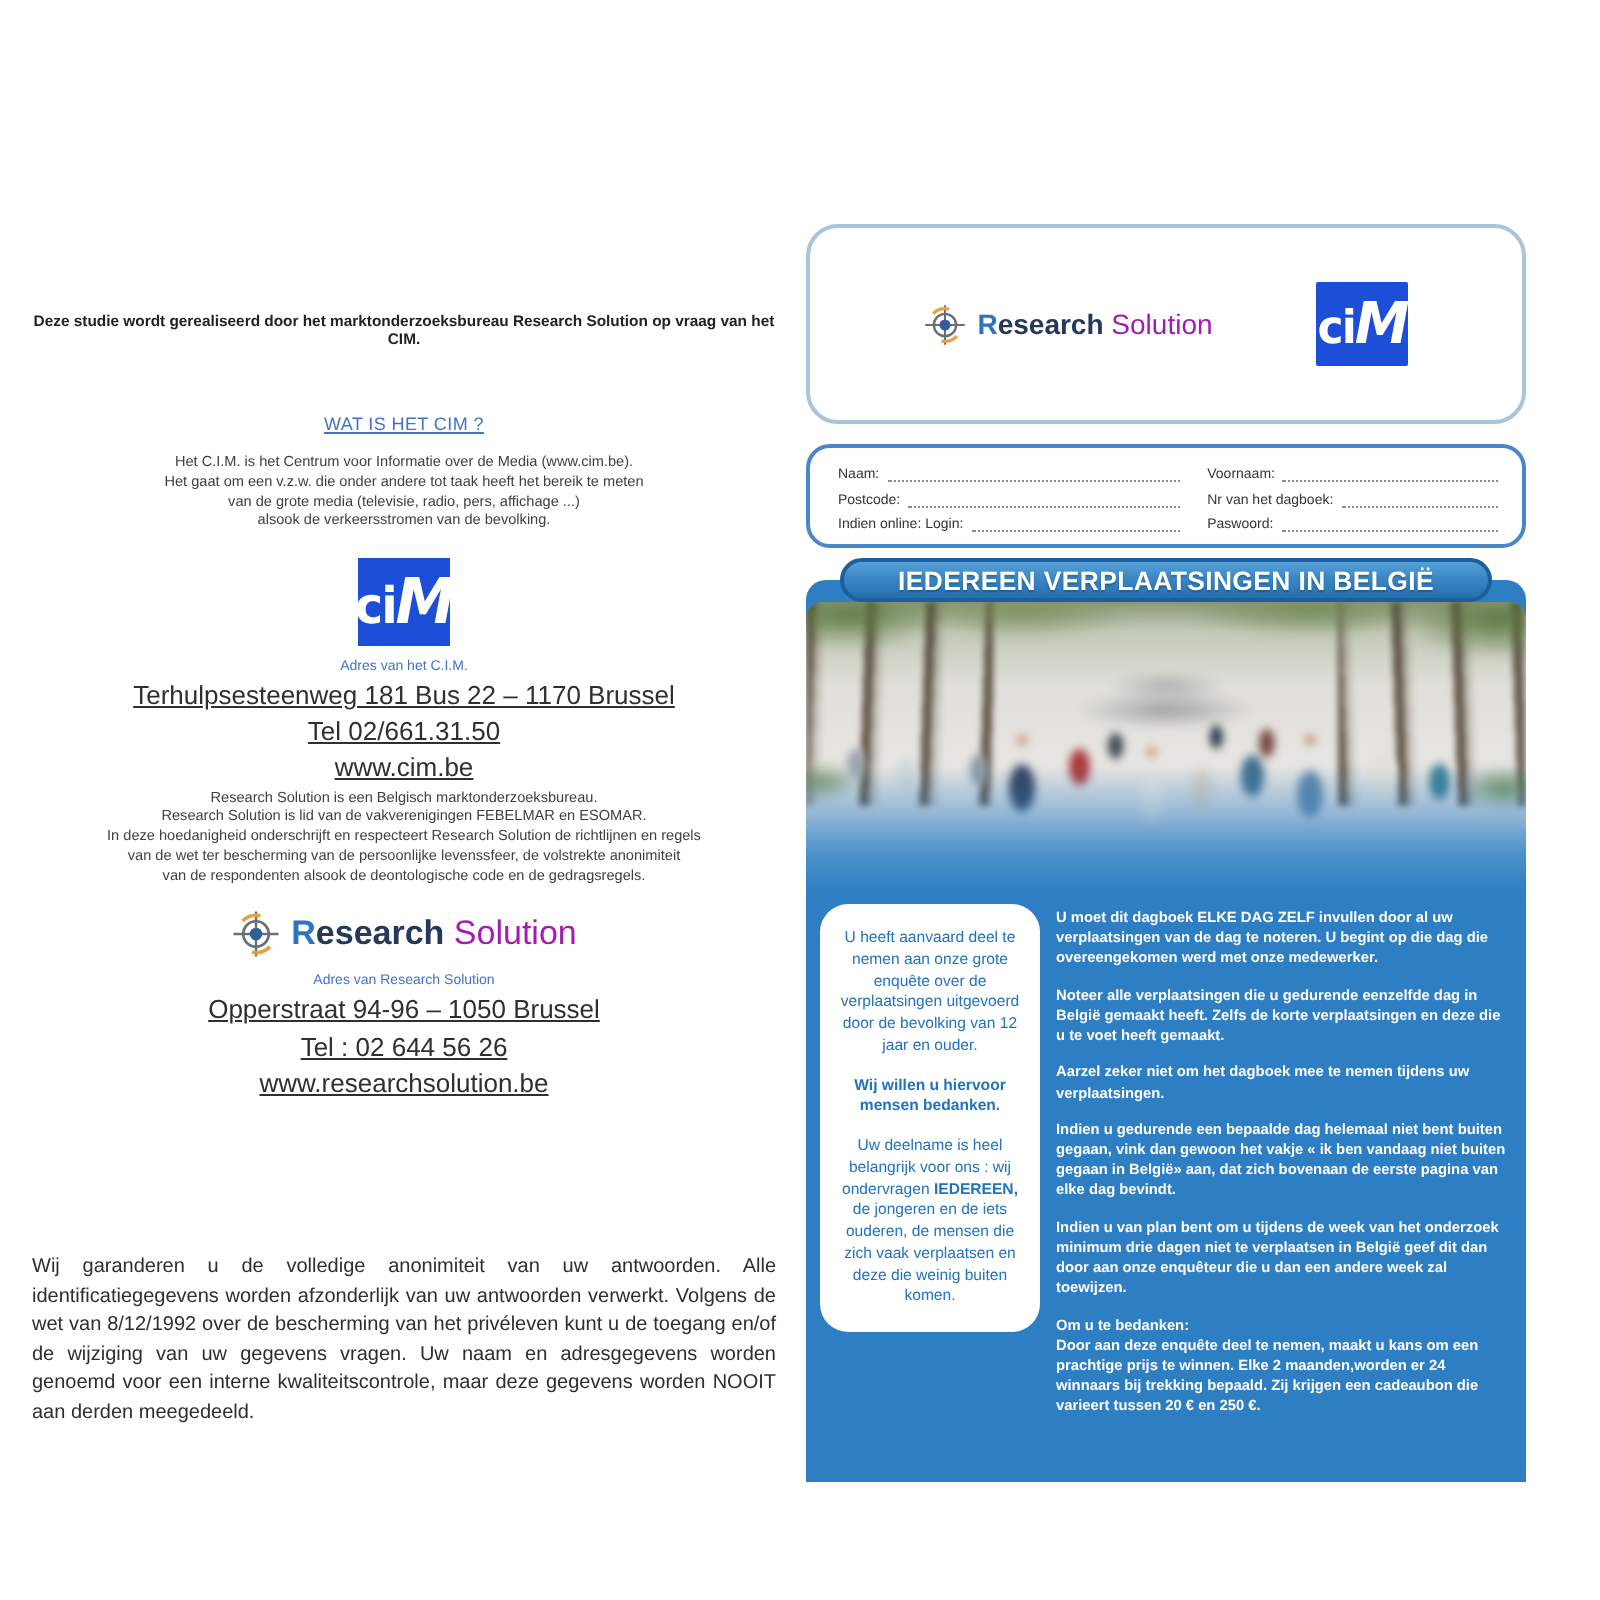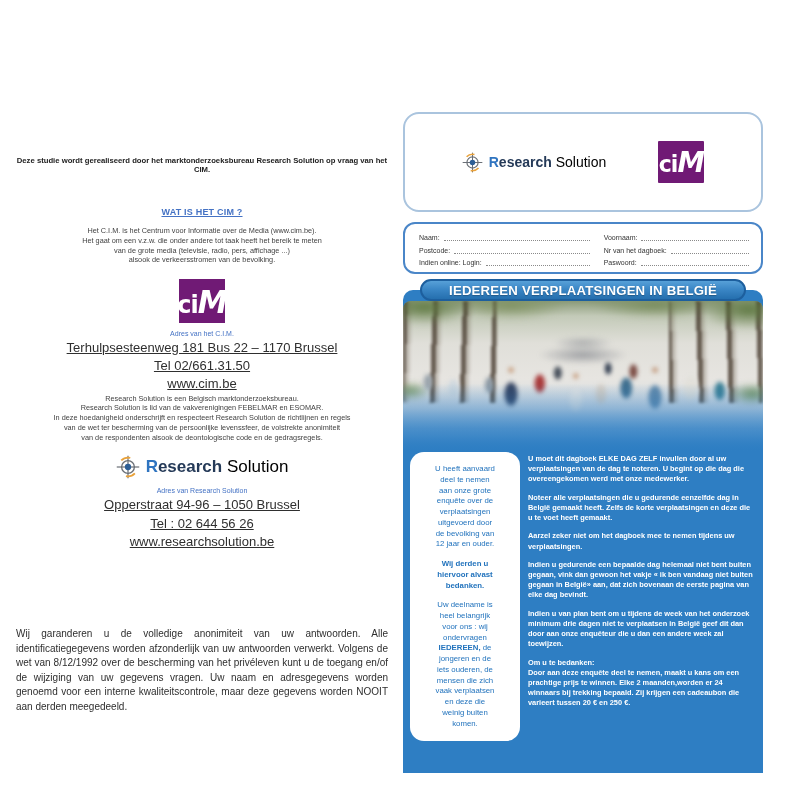--- a/index.html
+++ b/index.html
@@ -2,35 +2,35 @@
 <html><head>
 <meta charset="utf-8">
 <style>
   * { margin:0; padding:0; box-sizing:border-box; }
   html,body { width:800px; height:800px; background:#ffffff; font-family:"Liberation Sans", sans-serif; }
   .page { position:relative; width:800px; height:790px; background:#fff; overflow:hidden; }
 
   
   .left-col { position:absolute; left:16px; top:156px; width:372px; color:#3d3d3d; }
   .intro-bold { font-size:7.7px; font-weight:bold; color:#222; text-align:center; margin-bottom:33px; }
-  .blue-head { font-size:9px; font-weight:bold; color:#4472c4; text-decoration:underline; text-align:center; margin-bottom:9px; letter-spacing:.2px; }
+  .blue-head { font-size:9px; font-weight:normal; color:#4472c4; text-decoration:underline; text-align:center; margin-bottom:9px; letter-spacing:.2px; }
   .center-lines { font-size:7.3px; line-height:1.34; text-align:center; color:#3f3f3f; }
-  .cim-square { background:#701a75; color:#fff; display:flex; align-items:center; justify-content:center; font-weight:bold; letter-spacing:-1px; }
+  .cim-square { background:#1d4ed8; color:#fff; display:flex; align-items:center; justify-content:center; font-weight:bold; letter-spacing:-1px; }
   .cim-big { width:46px; height:44px; margin:14px auto 7px auto; font-size:24px; }
   .cim-word { font-family:"DejaVu Sans", sans-serif; transform:scaleY(1.05); }
   .cim-word .m { font-size:1.25em; font-style:italic; }
   .addr-label { font-size:7px; color:#4472c4; text-align:center; margin-bottom:2px; }
   .addr { font-size:13px; line-height:1.4; color:#2f2f2f;text-decoration:underline; }
   .sec2 { margin-top:53px; }
   .rs-logo { display:flex; align-items:center; justify-content:center; gap:6px; }
   .rs-logo-left { margin:13px auto 8px auto; }
   .rs-words { white-space:nowrap; }
   .rs-r { color:#2f74c0; font-weight:bold; }
   .rs-research { color:#253a58; font-weight:bold; }
-  .rs-solution { color:#000000; font-weight:normal; }
+  .rs-solution { color:#a21caf; font-weight:normal; }
   .rs-big .rs-words { font-size:17px; }
   .privacy { margin-top:76px; font-size:10px; line-height:1.45; color:#2e2e2e; text-align:justify; }
 
   
   .right-col { position:absolute; left:403px; top:112px; width:360px; }
   .header-box { height:100px; border:2px solid #aac4de; border-radius:16px; background:#fff;
                 display:flex; align-items:center; justify-content:center; gap:52px; }
   .rs-head .rs-words { font-size:14px; }
   .cim-head { width:46px; height:42px; font-size:22px; border-radius:1px; }
 
@@ -80,21 +80,21 @@
       radial-gradient(ellipse 8px 14px at 88% 60%, #3a7f94 55%, rgba(58,127,148,0) 74%),
       radial-gradient(ellipse 8px 13px at 14% 58%, #cfd8de 55%, rgba(207,216,222,0) 74%),
       radial-gradient(ellipse 7px 12px at 7% 54%, #9aa4ac 55%, rgba(154,164,172,0) 74%),
       radial-gradient(ellipse 6px 10px at 43% 48%, #444c58 55%, rgba(68,76,88,0) 74%),
       radial-gradient(ellipse 5px 9px at 57% 45%, #2f3b4e 55%, rgba(47,59,78,0) 74%),
       radial-gradient(ellipse 6px 11px at 64% 47%, #7a4a42 55%, rgba(122,74,66,0) 74%);
       filter:blur(2.2px); }
   .fade { background:linear-gradient(180deg, rgba(46,126,195,0) 55%, rgba(46,126,195,.75) 85%, #2e7ec3 100%); }
 
   .panel-content { display:flex; gap:8px; padding:1px 7px 32px 7px; }
-  .intro-box { width:110px; flex:0 0 110px; background:#fff; border-radius:14px; padding:12px 24px;
+  .intro-box { width:110px; flex:0 0 110px; background:#fff; border-radius:14px; padding:12px 7px;
                color:#2273bd; font-size:7.8px; line-height:1.38; text-align:center; align-self:flex-start; }
   .intro-box p { margin-bottom:9px; }
   .intro-box p:last-child { margin-bottom:0; }
   .instructions { flex:1; color:#fff; font-size:7.4px; line-height:1.38; padding-top:2px;font-weight:bold; }
   .instructions p { margin-bottom:8px; white-space:pre-line; text-align:left; }
   .instructions p:last-child { margin-bottom:0; }
 
   
   .target-icon { display:inline-block; }
 </style>
@@ -184,21 +184,21 @@
     <div class="blue-panel">
       <div class="photo">
         <div class="trees"></div>
         <div class="canopy"></div>
         <div class="crowd"></div>
         <div class="fade"></div>
       </div>
       <div class="panel-content">
         <div class="intro-box">
             <p>U heeft aanvaard deel te nemen aan onze grote enquête over de verplaatsingen uitgevoerd door de bevolking van 12 jaar en ouder.</p>
-            <p><b>Wij derden u hiervoor alvast bedanken.</b></p>
+            <p><b>Wij willen u hiervoor mensen bedanken.</b></p>
             <p>Uw deelname is heel belangrijk voor ons : wij ondervragen <b>IEDEREEN,</b> de jongeren en de iets ouderen, de mensen die zich vaak verplaatsen en deze die weinig buiten komen.</p>
           </div>
         <div class="instructions">
             <p>U moet dit dagboek <b>ELKE DAG ZELF</b> invullen door al uw verplaatsingen van de dag te noteren. U begint op die dag die overeengekomen werd met onze medewerker.</p>
             <p>Noteer alle verplaatsingen die u gedurende eenzelfde dag in België gemaakt heeft. Zelfs de korte verplaatsingen en deze die u te voet heeft gemaakt.</p>
             <p>Aarzel zeker niet om het dagboek mee te nemen tijdens uw verplaatsingen.</p>
             <p>Indien u gedurende een bepaalde dag helemaal niet bent buiten gegaan, vink dan gewoon het vakje « ik ben vandaag niet buiten gegaan in België» aan, dat zich bovenaan de eerste pagina van elke dag bevindt.</p>
             <p>Indien u van plan bent om u tijdens de week van het onderzoek  minimum drie dagen niet te verplaatsen in België geef dit dan door aan onze enquêteur die u dan een andere week zal toewijzen.</p>
             <p><b>Om u te bedanken:</b>
 Door aan deze enquête deel te nemen, maakt u kans om een prachtige prijs te winnen. Elke 2 maanden,worden er 24 winnaars bij trekking bepaald. Zij krijgen een cadeaubon die varieert tussen 20 € en 250 €.</p>

